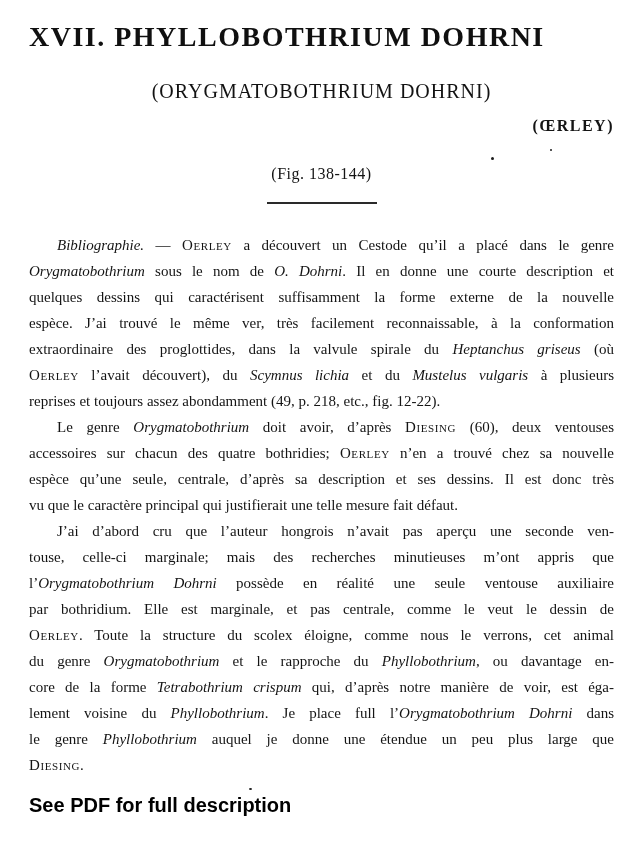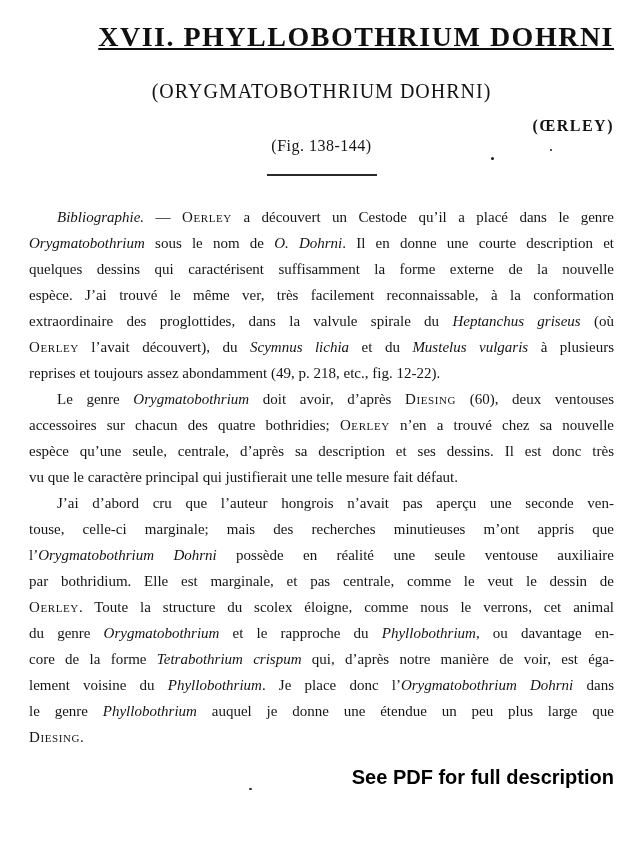--- a/index.html
+++ b/index.html
@@ -16,26 +16,25 @@
     color: #141414;
   }
   .page {
     padding: 14px 29px 0 29px;
     box-sizing: border-box;
     width: 643px;
   }
   .doc-title {
     font-size: 28px;
     font-weight: 700;
-    text-align: right;
+    text-align: left;
     letter-spacing: 1.5px;
     line-height: 34px;
     margin: 6px 0 16px 0;
     color: #101010;
-    text-decoration: underline;
   }
   .doc-subtitle {
     font-size: 20px;
     font-weight: 400;
     text-align: center;
     letter-spacing: 1px;
     line-height: 25px;
     margin-top: 25px;
     color: #121212;
   }
@@ -44,21 +43,21 @@
     font-weight: 700;
     text-align: right;
     letter-spacing: 1.5px;
     line-height: 20px;
     margin-top: 12px;
   }
   .doc-figures {
     font-size: 16px;
     text-align: center;
     line-height: 20px;
-    margin-top: 0;
+    margin-top: 28px;
     letter-spacing: 0.5px;
   }
   .title-rule {
     width: 110px;
     height: 2px;
     background: #2a2a2a;
     margin: 18px auto 0 auto;
   }
   .body-text {
     margin-top: 28px;
@@ -77,21 +76,21 @@
   }
   .line.ind {
     text-indent: 28px;
   }
   .line span.i { font-style: italic; }
   .line span.sc { font-variant: small-caps; letter-spacing: 0.6px; }
   .footer-note {
     font-family: "Liberation Sans", sans-serif;
     font-weight: 700;
     font-size: 20px;
-    text-align: right;
+    text-align: left;
     margin-top: 16px;
     color: #000000;
   }
   .speck {
     position: absolute;
     background: #1c1c1c;
     border-radius: 50%;
     width: 3px;
     height: 3px;
   }
@@ -126,21 +125,21 @@
       <div class="line"><span>accessoires sur chacun des quatre bothridies; </span><span class="sc">Oerley</span><span> n’en a trouvé chez sa nouvelle</span></div>
       <div class="line"><span>espèce qu’une seule, centrale, d’après sa description et ses dessins. Il est donc très</span></div>
       <div class="line noj"><span>vu que le caractère principal qui justifierait une telle mesure fait défaut.</span></div>
       <div class="line ind"><span>J’ai d’abord cru que l’auteur hongrois n’avait pas aperçu une seconde ven-</span></div>
       <div class="line"><span>touse, celle-ci marginale; mais des recherches minutieuses m’ont appris que</span></div>
       <div class="line"><span>l’</span><span class="i">Orygmatobothrium Dohrni</span><span> possède en réalité une seule ventouse auxiliaire</span></div>
       <div class="line"><span>par bothridium. Elle est marginale, et pas centrale, comme le veut le dessin de</span></div>
       <div class="line"><span class="sc">Oerley</span><span>. Toute la structure du scolex éloigne, comme nous le verrons, cet animal</span></div>
       <div class="line"><span>du genre </span><span class="i">Orygmatobothrium</span><span> et le rapproche du </span><span class="i">Phyllobothrium</span><span>, ou davantage en-</span></div>
       <div class="line"><span>core de la forme </span><span class="i">Tetrabothrium crispum</span><span> qui, d’après notre manière de voir, est éga-</span></div>
-      <div class="line"><span>lement voisine du </span><span class="i">Phyllobothrium</span><span>. Je place donc l’</span><span class="i">Orygmatobothrium Dohrni</span><span> dans</span></div>
+      <div class="line"><span>lement voisine du </span><span class="i">Phyllobothrium</span><span>. Je place full l’</span><span class="i">Orygmatobothrium Dohrni</span><span> dans</span></div>
       <div class="line"><span>le genre </span><span class="i">Phyllobothrium</span><span> auquel je donne une étendue un peu plus large que</span></div>
       <div class="line noj"><span class="sc">Diesing</span><span>.</span></div>
     </div>
 
   <div class="footer-note">See PDF for full description</div>
 
 </div>
 
 <div class="speck s1"></div>
 <div class="speck s2"></div>

